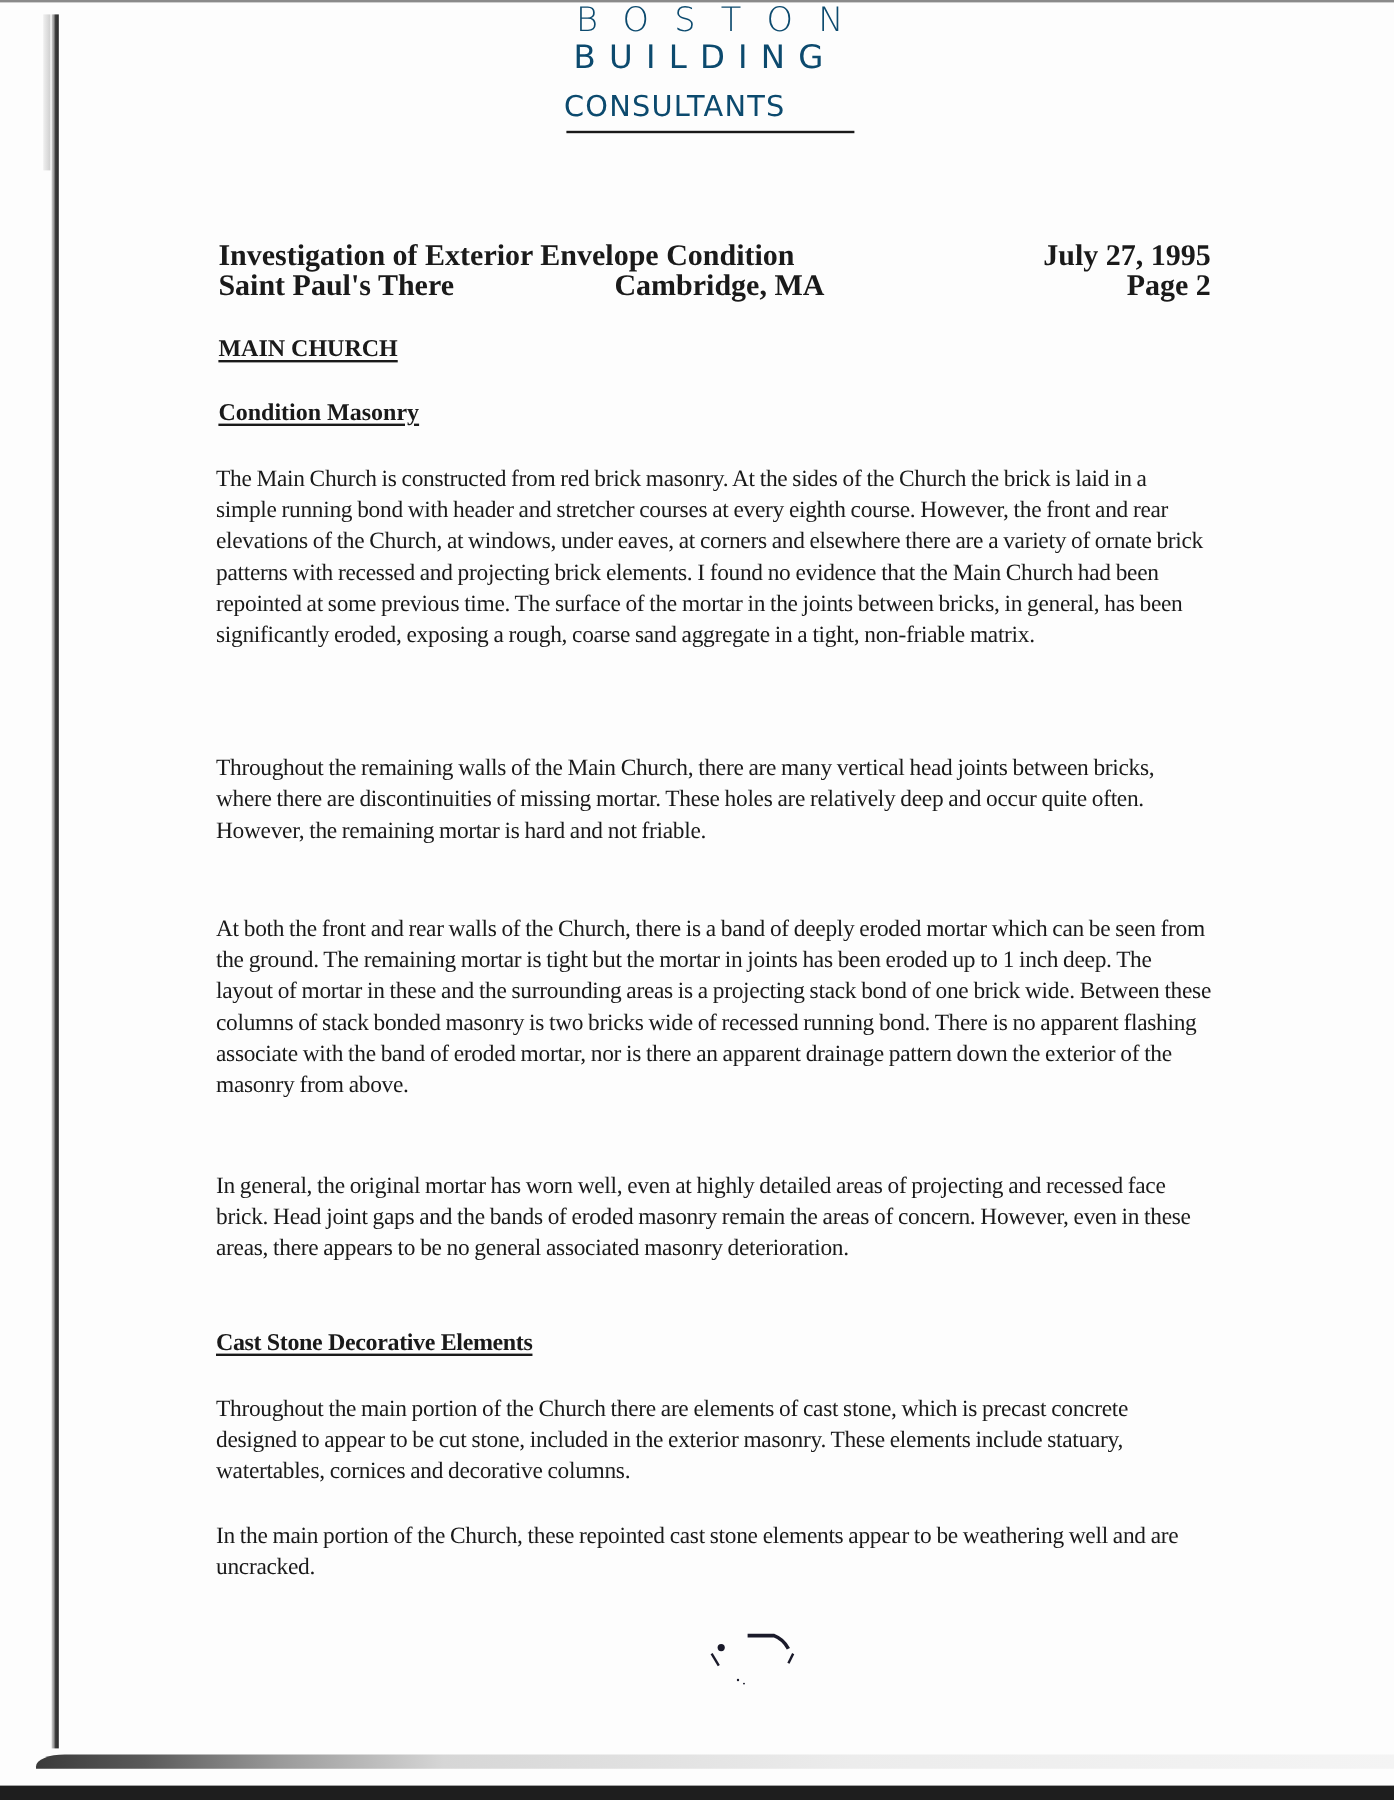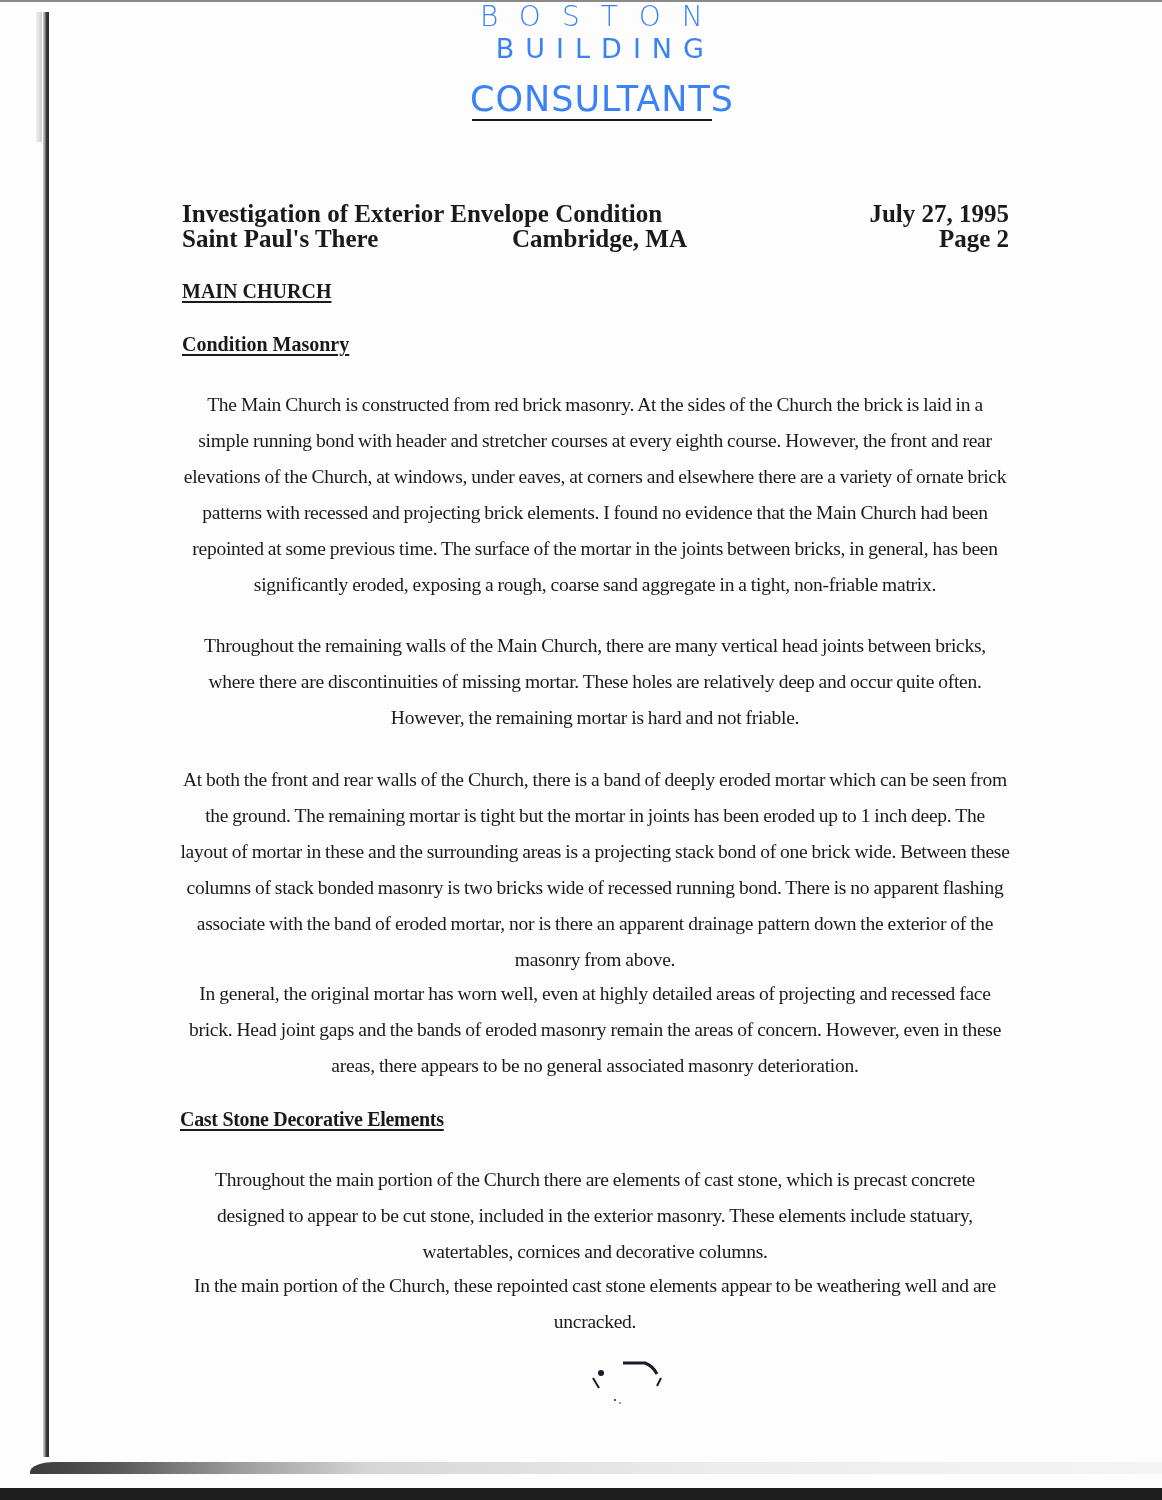--- a/index.html
+++ b/index.html
@@ -57,45 +57,45 @@
       height: 2px;
       background: #8a8a8a;
     }
 
     
     .letterhead {
       position: absolute;
       left: 470px;
       top: 2px;
       width: 245px;
-      text-align: right;
+      text-align: left;
       font-family: "DejaVu Sans", sans-serif;
-      color: #3b82f6;
+      color: #0c4a6e;
     }
     .lh-line1 {
       font-size: 28px;
       letter-spacing: 21px;
       line-height: 30px;
       height: 28px;
       overflow: hidden;
       margin-left: 10px;
       font-weight: 300;
     }
     .lh-line2 {
       font-size: 27px;
       letter-spacing: 11px;
       line-height: 30px;
       margin-top: 4px;
       margin-left: 8px;
     }
     .lh-line3 {
-      font-size: 35px;
+      font-size: 24px;
       letter-spacing: 1px;
       line-height: 30px;
-      margin-top: 20px;
+      margin-top: 10px;
     }
     .lh-rule {
       height: 2px;
       background: #1a1a1a;
       margin-top: 5px;
       width: 240px;
       margin-left: 2px;
     }
 
     
@@ -134,25 +134,24 @@
       letter-spacing: -0.3px;
     }
 
     
     .para {
       position: absolute;
       left: 180px;
       width: 830px;
       font-family: "Liberation Serif", serif;
       font-size: 19.5px;
-      line-height: 36px;
+      line-height: 26px;
       color: #1a1a1a;
       letter-spacing: -0.25px;
       word-spacing: -0.5px;
-      text-align: center;
     }
 
     
     .scribble {
       position: absolute;
       left: 585px;
       top: 1358px;
       width: 90px;
       height: 50px;
     }

